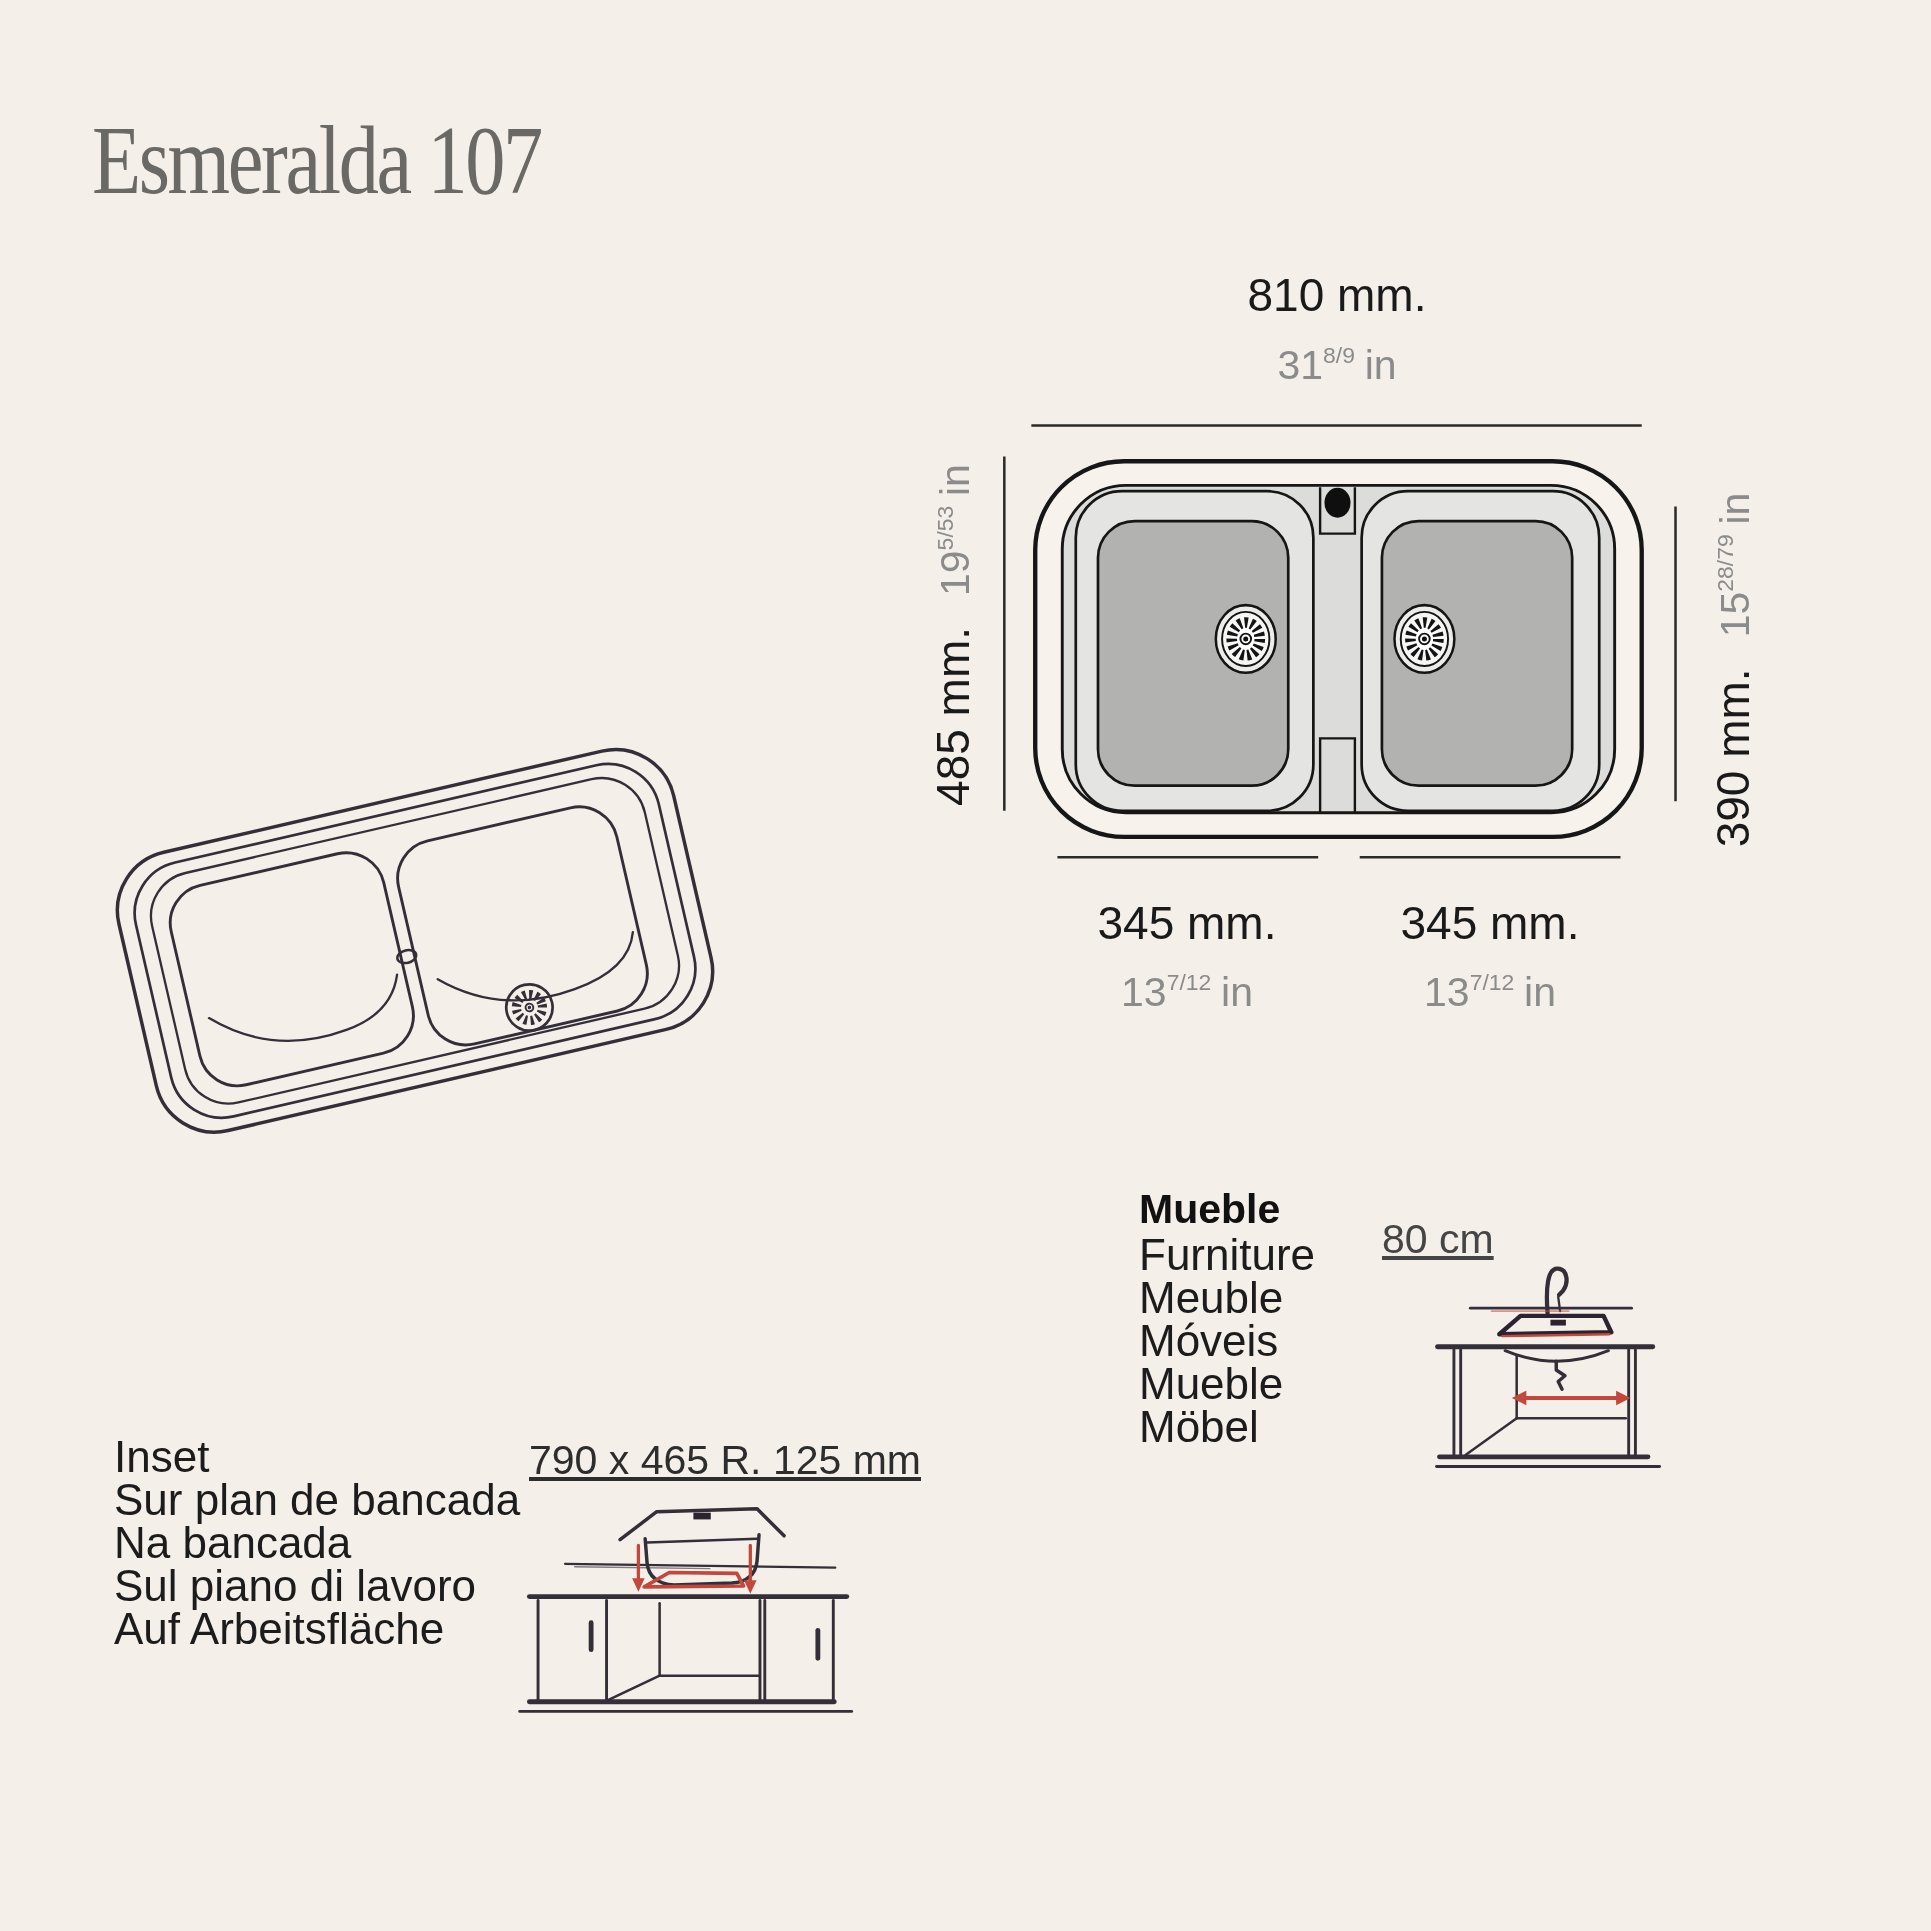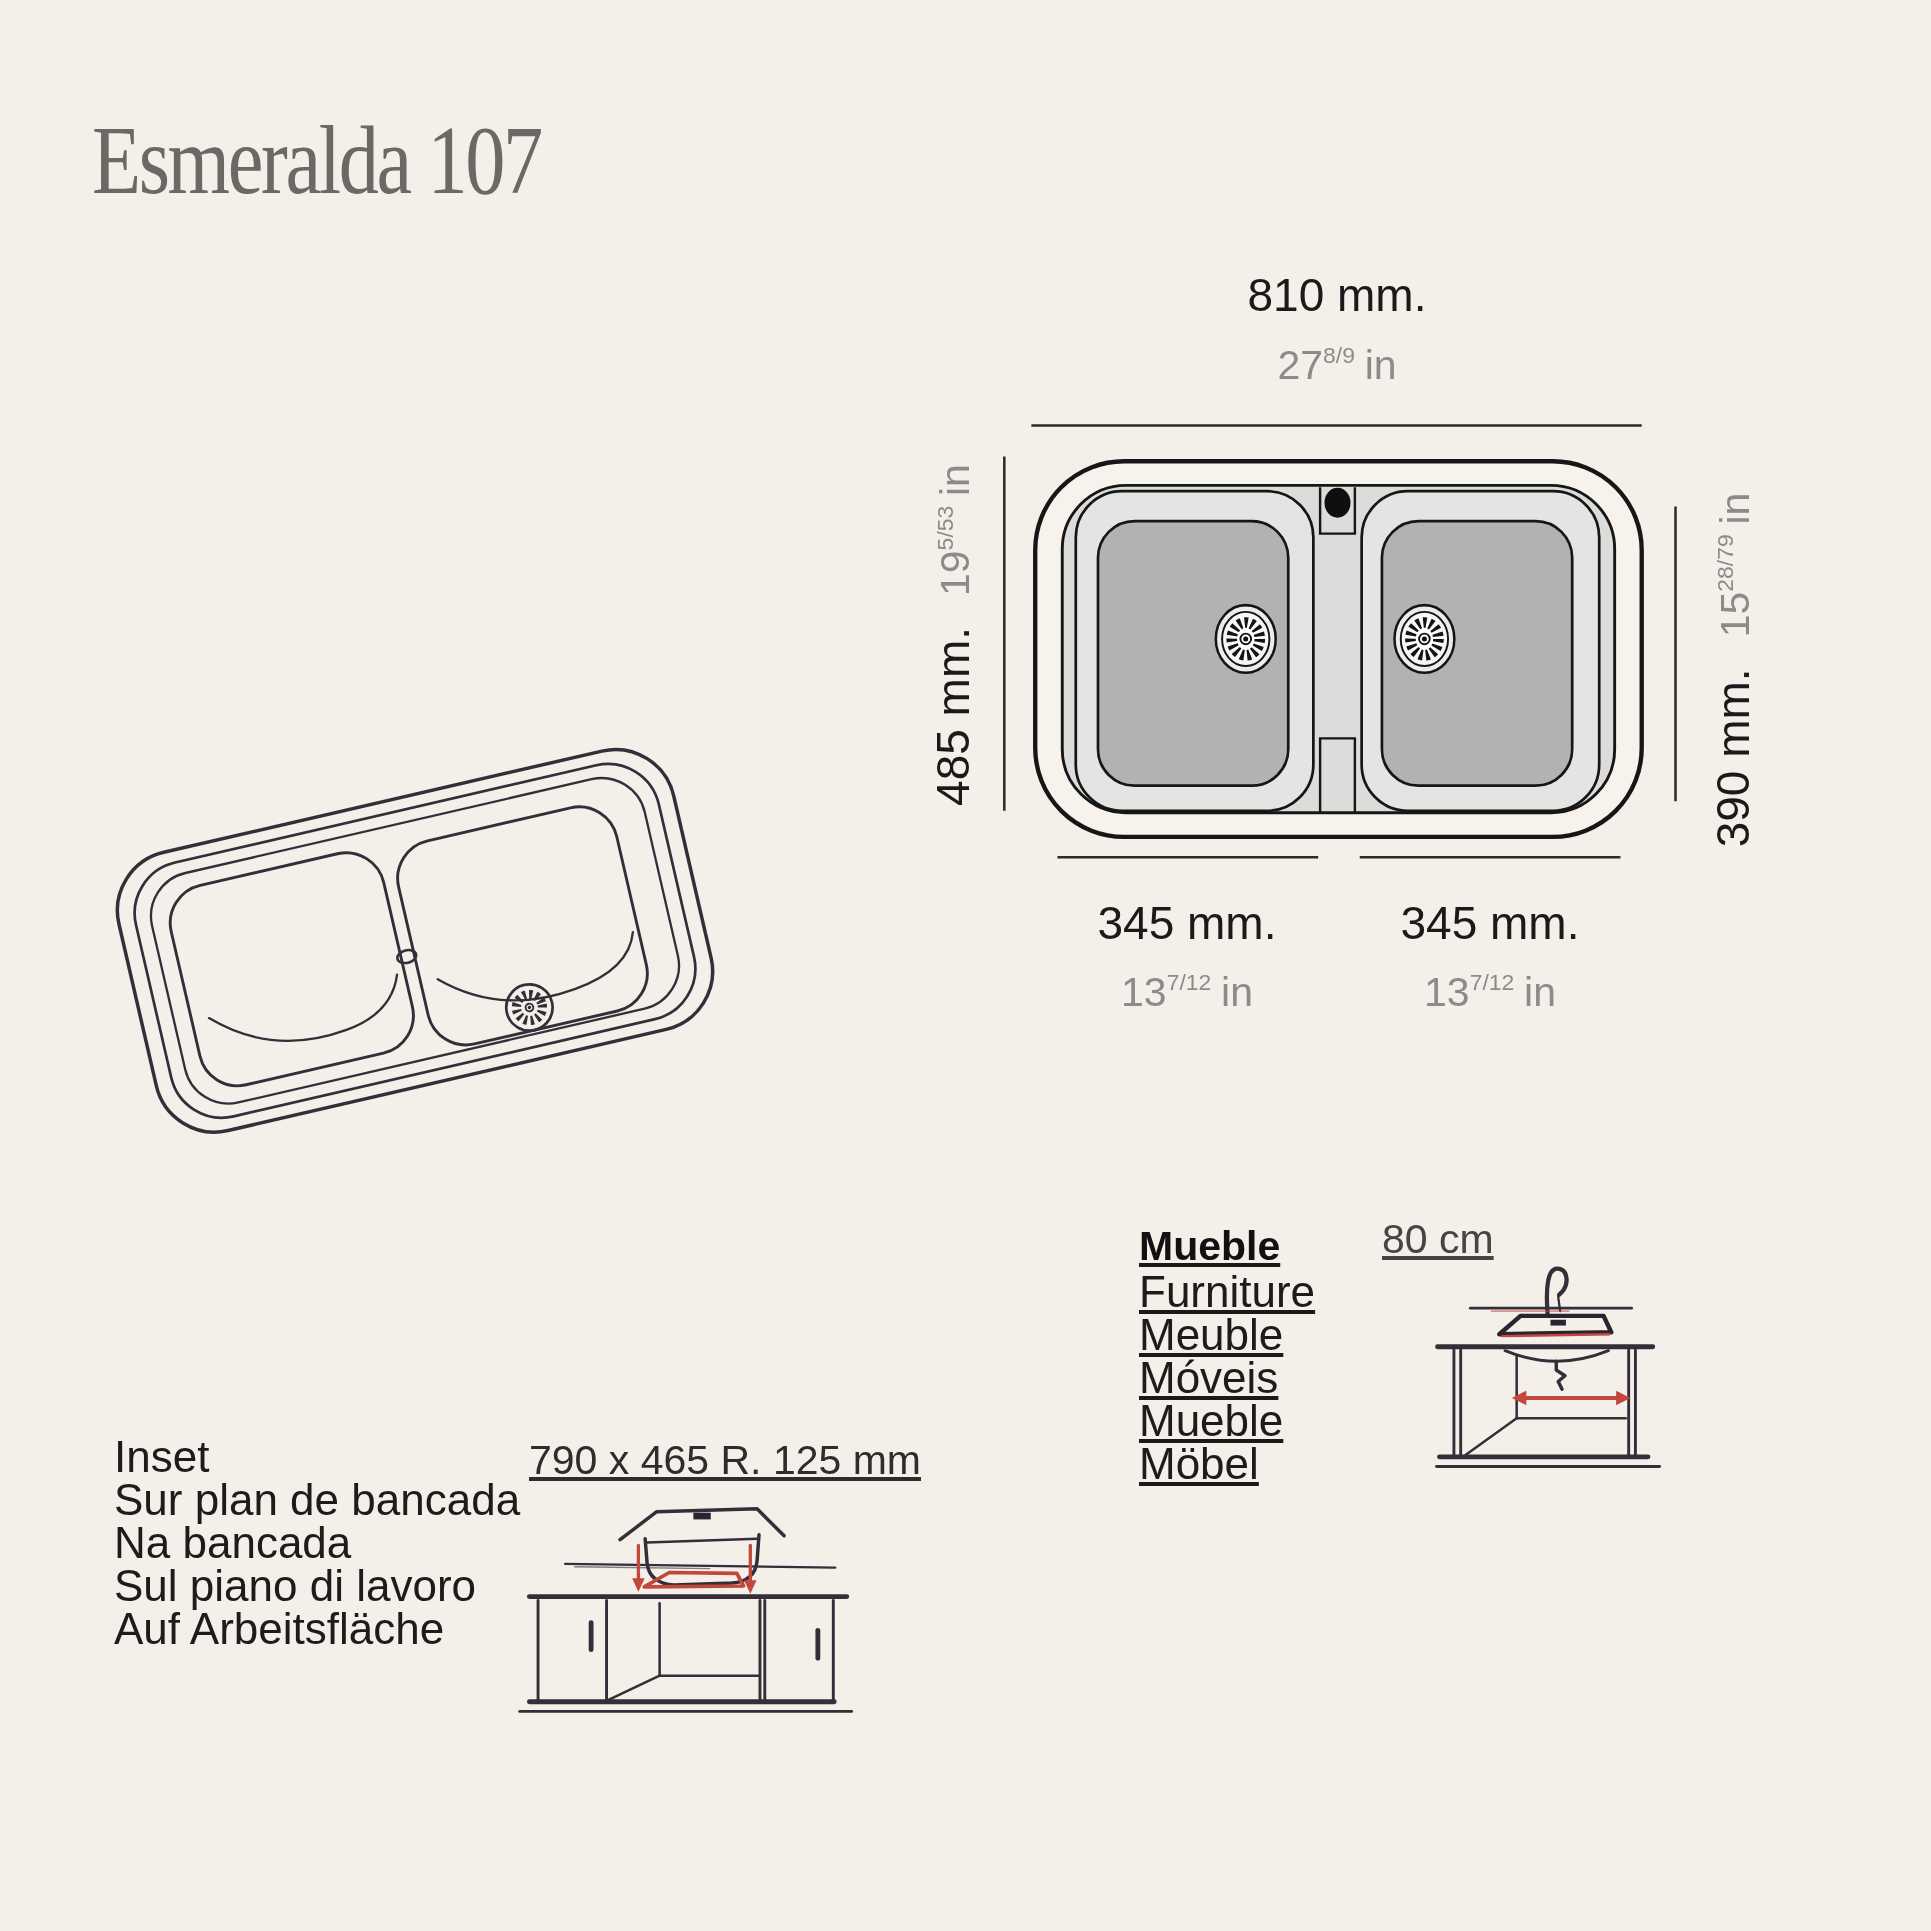--- a/index.html
+++ b/index.html
@@ -82,21 +82,21 @@
     <ellipse rx="31" ry="35" fill="#ececea" stroke="#141414" stroke-width="2.6"></ellipse>
     <ellipse rx="24.5" ry="28" fill="#f6f6f4" stroke="#141414" stroke-width="2"></ellipse>
     <ellipse rx="14.5" ry="17" fill="#ffffff" stroke="#141414" stroke-width="11" stroke-dasharray="3.4 3.2"></ellipse>
     <circle r="5.5" fill="#ffffff" stroke="#141414" stroke-width="2"></circle>
     <circle r="2.6" fill="#111"></circle>
   </g>
 </svg>
 
 <div class="dim-mm" style="left:1144px;top:268px;">810 mm.</div>
 <div class="dim-in" style="left:1144px;top:342px;">
-  <span>27</span><sup>8/9</sup><span class="unit">in</span>
+  <span>31</span><sup>8/9</sup><span class="unit">in</span>
 </div>
 
 <div class="rot-label" style="left:748px;top:610px;">
   <span class="rot-mm">485 mm.</span>
   <span class="rot-in"><span>19</span><sup>5/53</sup><span class="unit">in</span></span>
 </div>
 
 <div class="rot-label" style="left:1528px;top:645px;">
   <span class="rot-mm">390 mm.</span>
   <span class="rot-in"><span>15</span><sup>28/79</sup><span class="unit">in</span></span>
@@ -173,21 +173,21 @@
     <path class="sk" d="M100,210 L153,185" stroke-width="2.6"></path>
     <path class="sk" d="M257,107 V212" stroke-width="3"></path>
     <path class="sk" d="M262,107 V212" stroke-width="3"></path>
     <path class="sk" d="M333,107 V211" stroke-width="3"></path>
     <path class="sk" d="M317,138 V167" stroke-width="5"></path>
     <path class="sk" d="M18,212 H334" stroke-width="5"></path>
     <path class="sk" d="M8,222 H352" stroke-width="3"></path>
   </g>
 </svg>
 
-<div class="lang-block" style="left:1139px;top:1222px;text-decoration:underline;">
+<div class="lang-block" style="left:1139px;top:1185px;">
   <div class="lang-heading">Mueble</div>
   <div class="lang-line">Furniture</div>
   <div class="lang-line">Meuble</div>
   <div class="lang-line">Móveis</div>
   <div class="lang-line">Mueble</div>
   <div class="lang-line">Möbel</div>
 </div>
 
 <div class="cab-width" style="left:1382px;top:1216px;text-decoration:underline;">80 cm</div>
 

